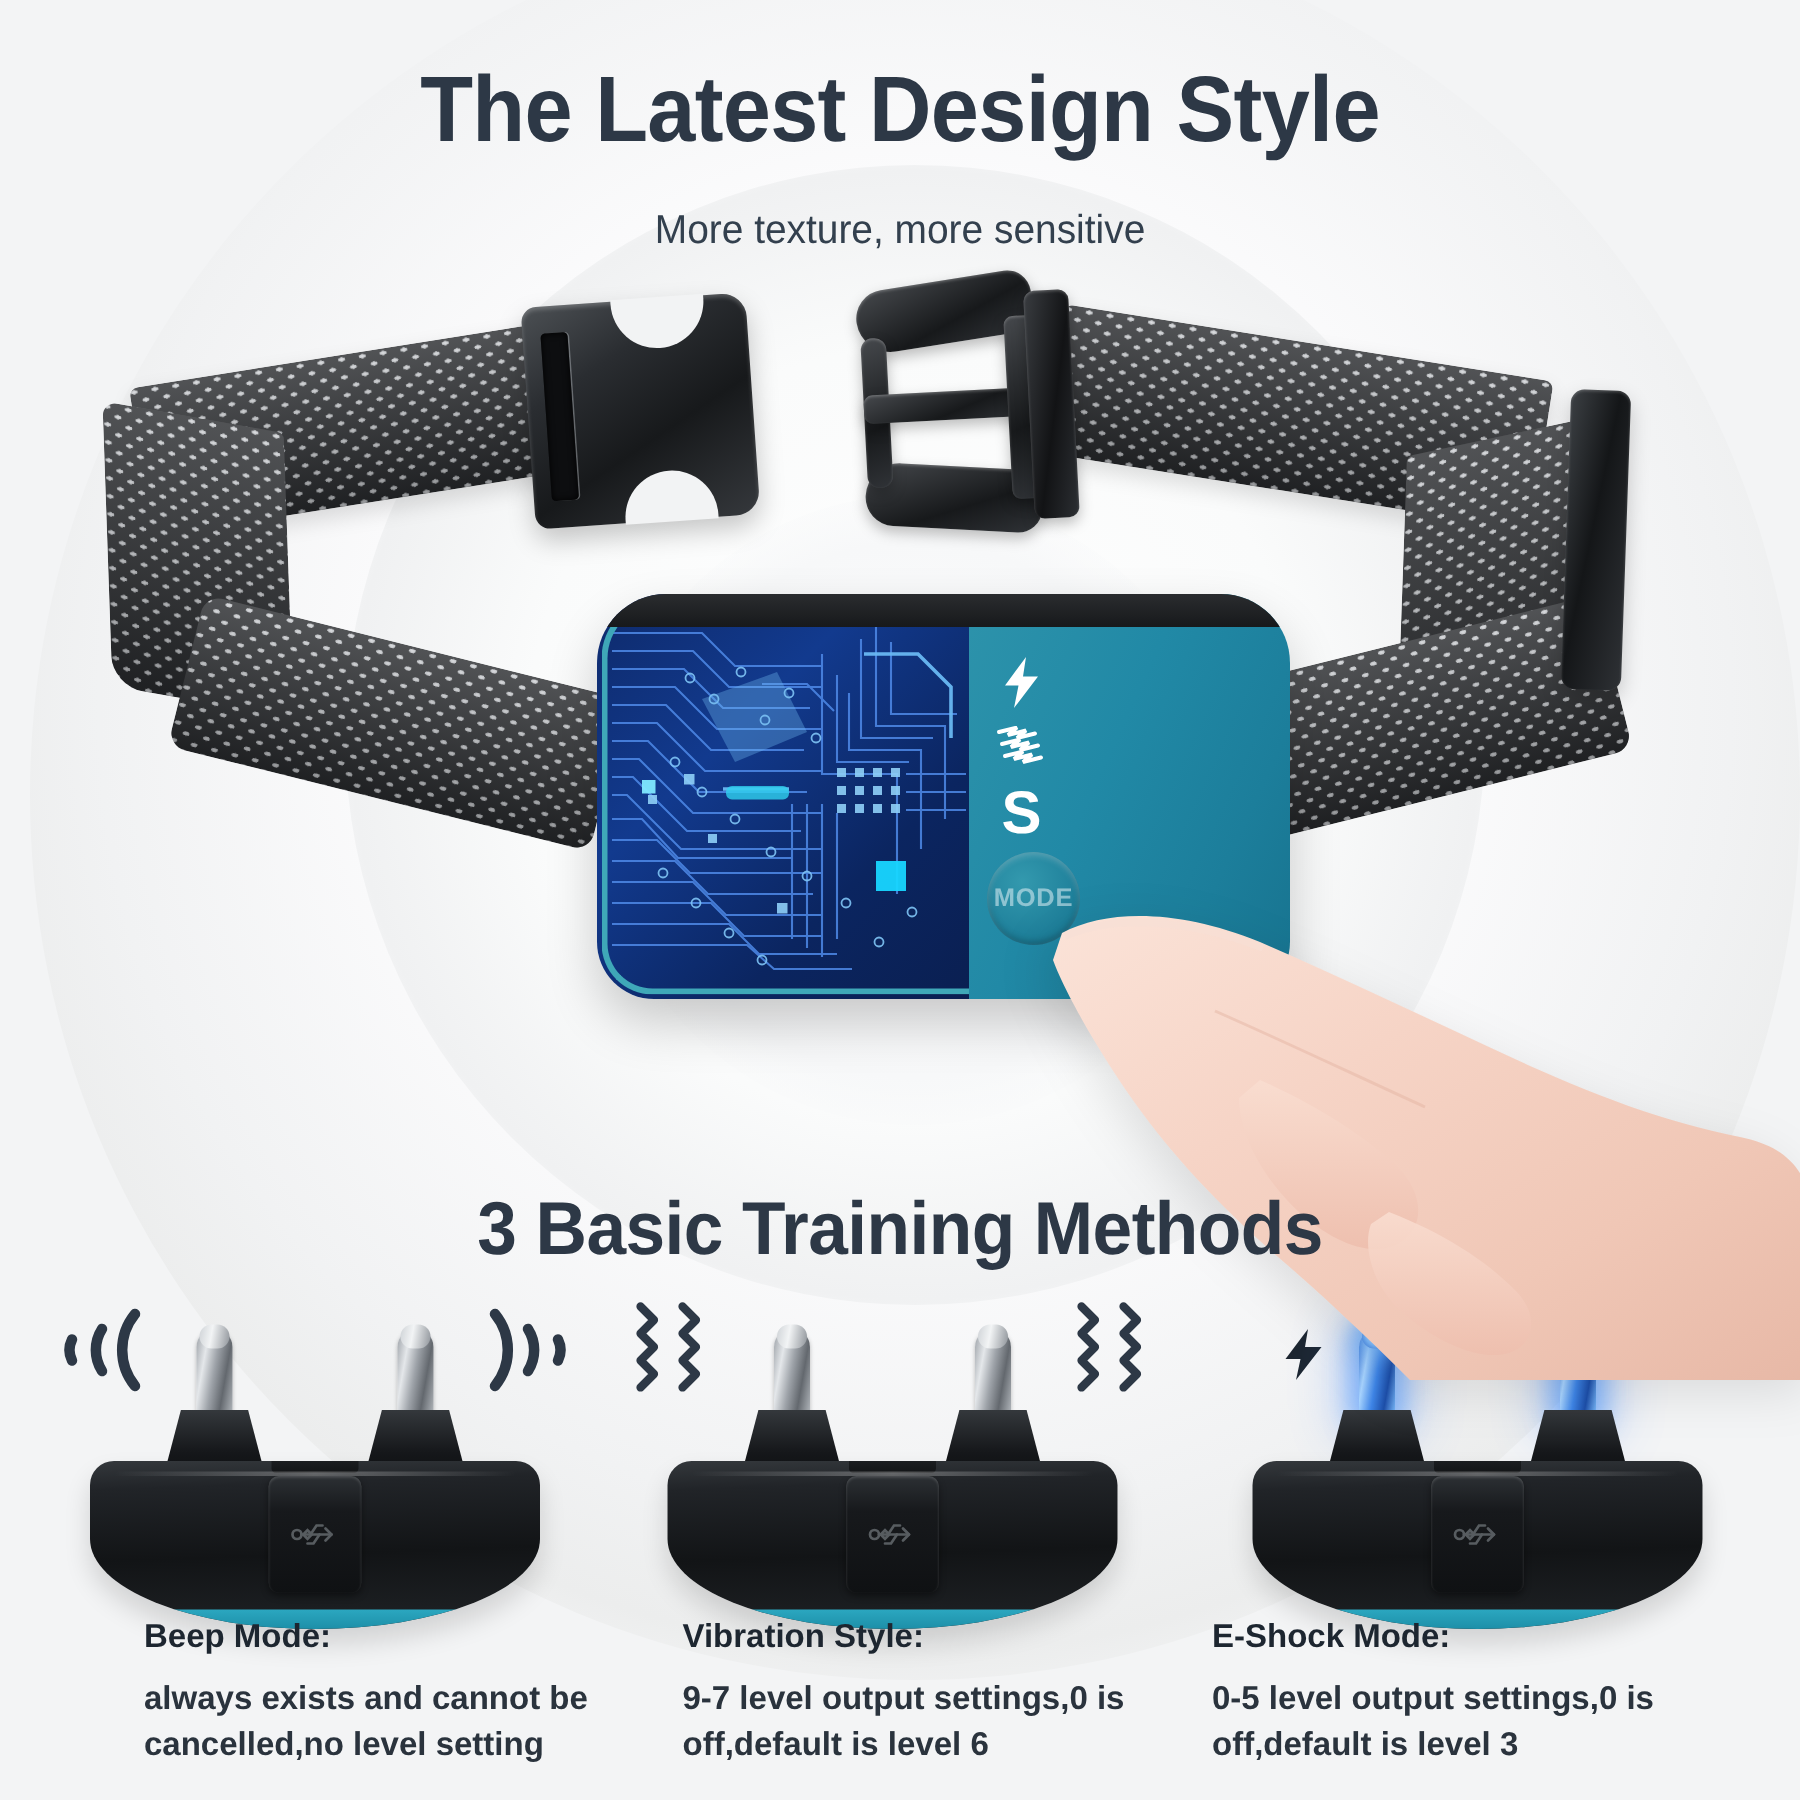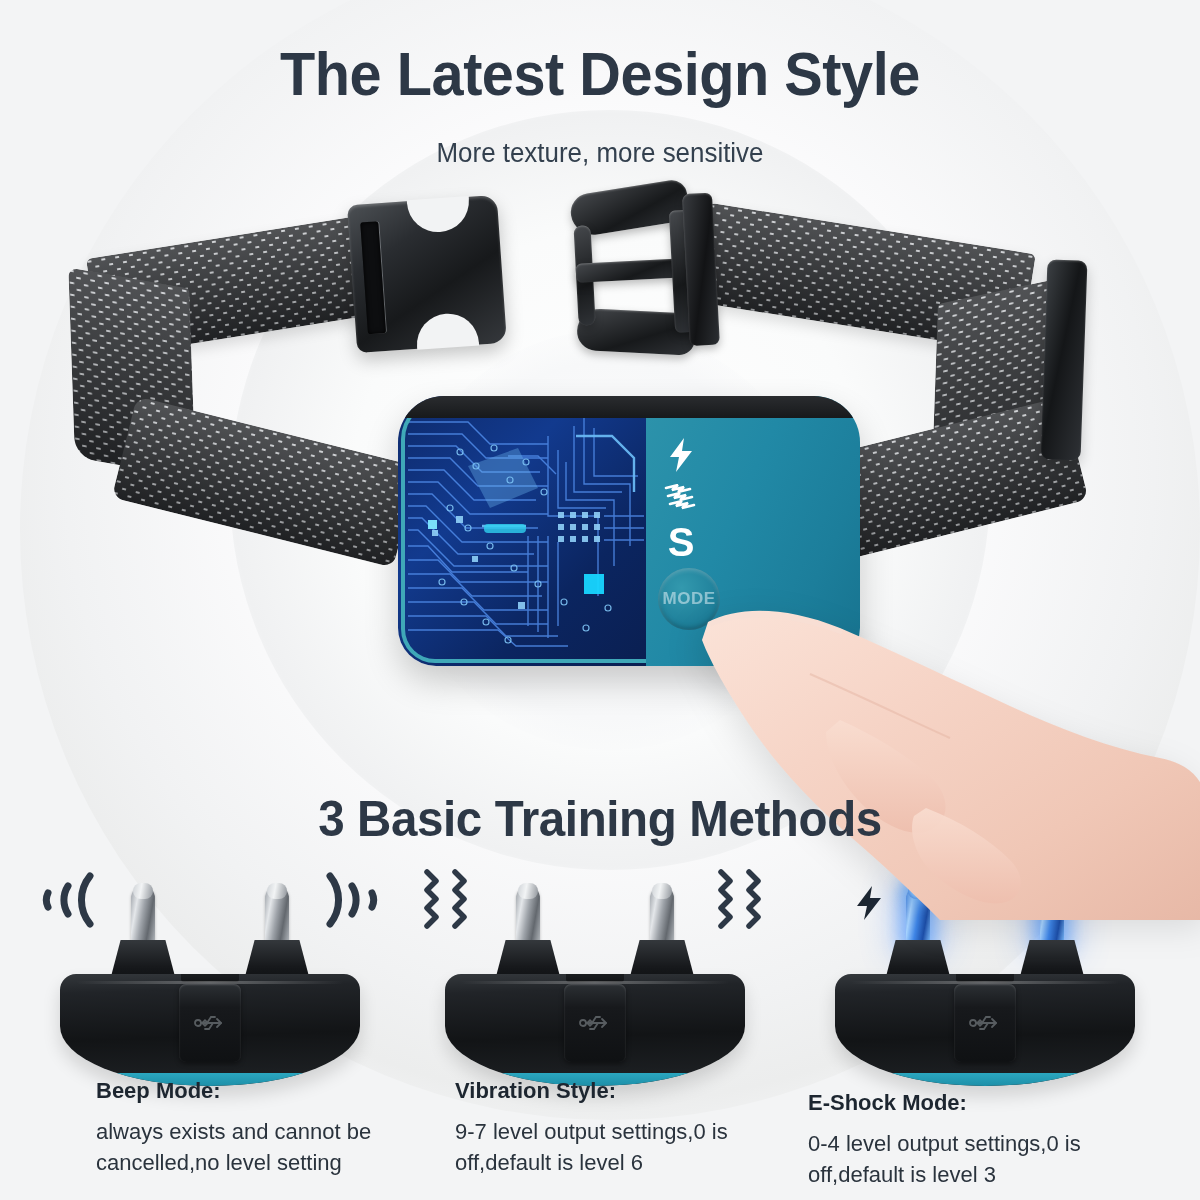--- a/index.html
+++ b/index.html
@@ -330,26 +330,26 @@
 
   .bolt-ic { position:absolute; bottom: 172px; width: 28px; height: 34px; }
   .bolt-l { left: 70px; }
   .bolt-r { right: 70px; }
 
   
   .captions { position:absolute; left:0; top: 1078px; width:1044px; height: 120px; }
   .cap { position:absolute; width: 360px; }
   .cap.c1 { left: 96px; }
   .cap.c2 { left: 455px; }
-  .cap.c3 { left: 808px; margin-top: 12px; }
+  .cap.c3 { left: 808px; }
   .cap-title {
     font-size: 22px; font-weight: 700; color:#1d2630; margin-bottom: 12px;
   }
   .cap-desc {
-    font-size: 22px; font-weight: 400; color:#2a333d; line-height: 1.42;
+    font-size: 22px; font-weight: 700; color:#2a333d; line-height: 1.42;
   }
 </style>
 </head>
 <body>
 
 <div class="bg-layer">
   <div class="halo-cone"></div>
   <div class="halo halo-1"></div>
   <div class="halo halo-2"></div>
   <div class="halo halo-3"></div>
@@ -647,15 +647,15 @@
   <div class="cap c1">
     <div class="cap-title">Beep Mode:</div>
     <div class="cap-desc">always exists and cannot be cancelled,no level setting</div>
   </div>
   <div class="cap c2">
     <div class="cap-title">Vibration Style:</div>
     <div class="cap-desc">9-7 level output settings,0 is off,default is level 6</div>
   </div>
   <div class="cap c3">
     <div class="cap-title">E-Shock Mode:</div>
-    <div class="cap-desc">0-4 level output settings,0 is off,default is level 3</div>
+    <div class="cap-desc">0-5 level output settings,0 is off,default is level 3</div>
   </div>
 </div>
 
 </body></html>

